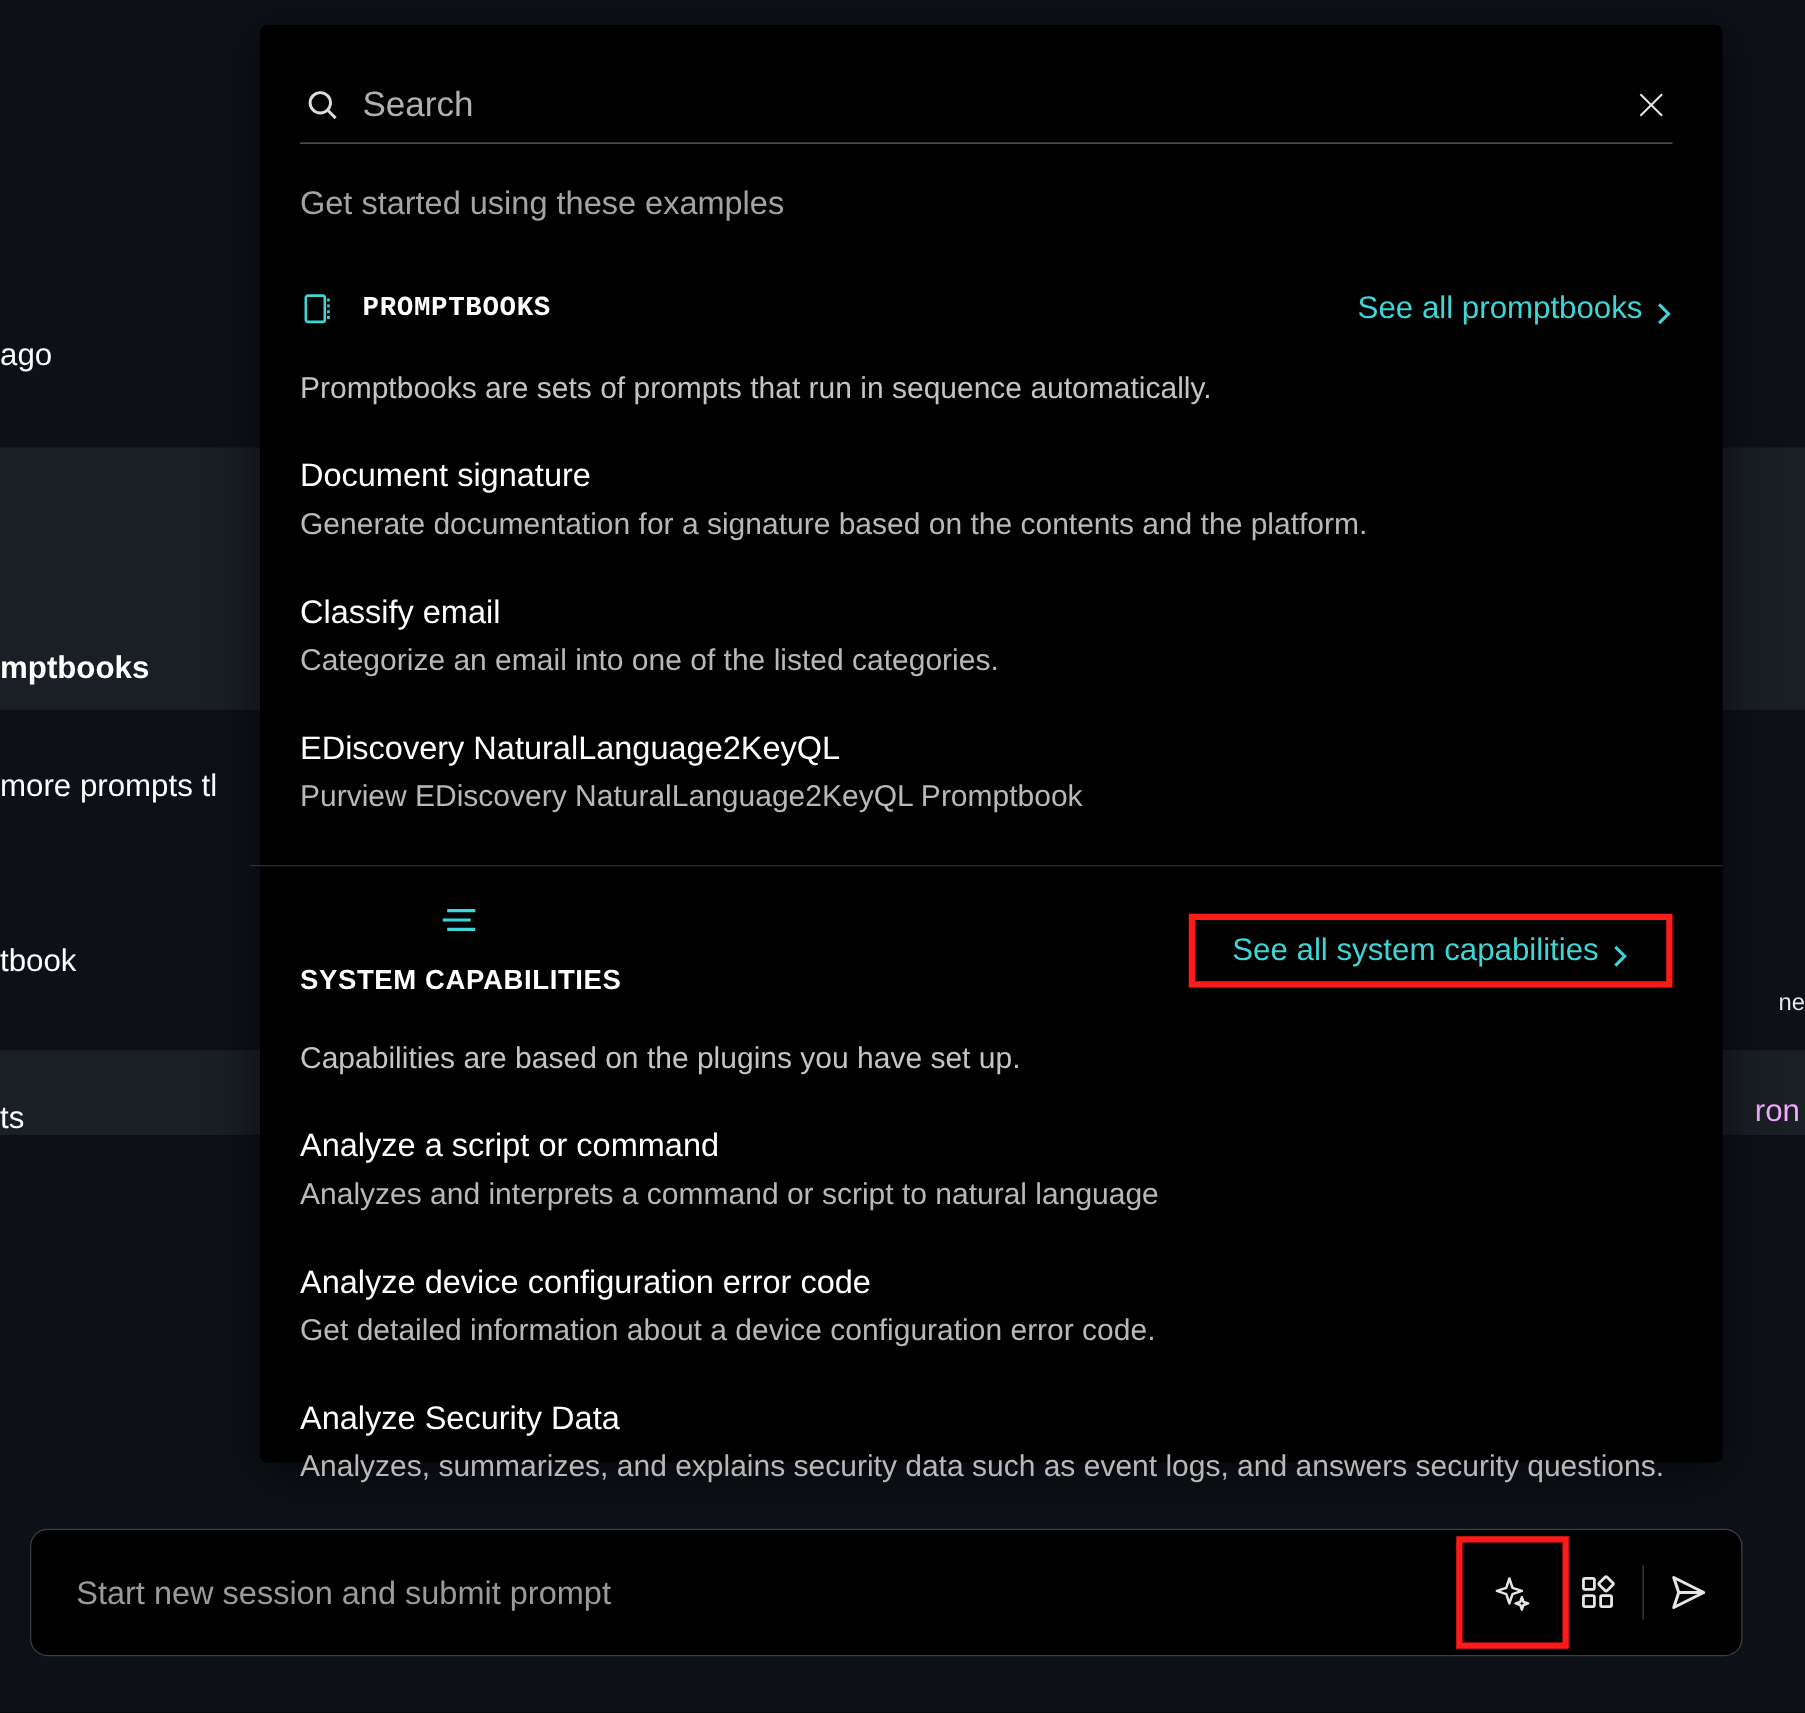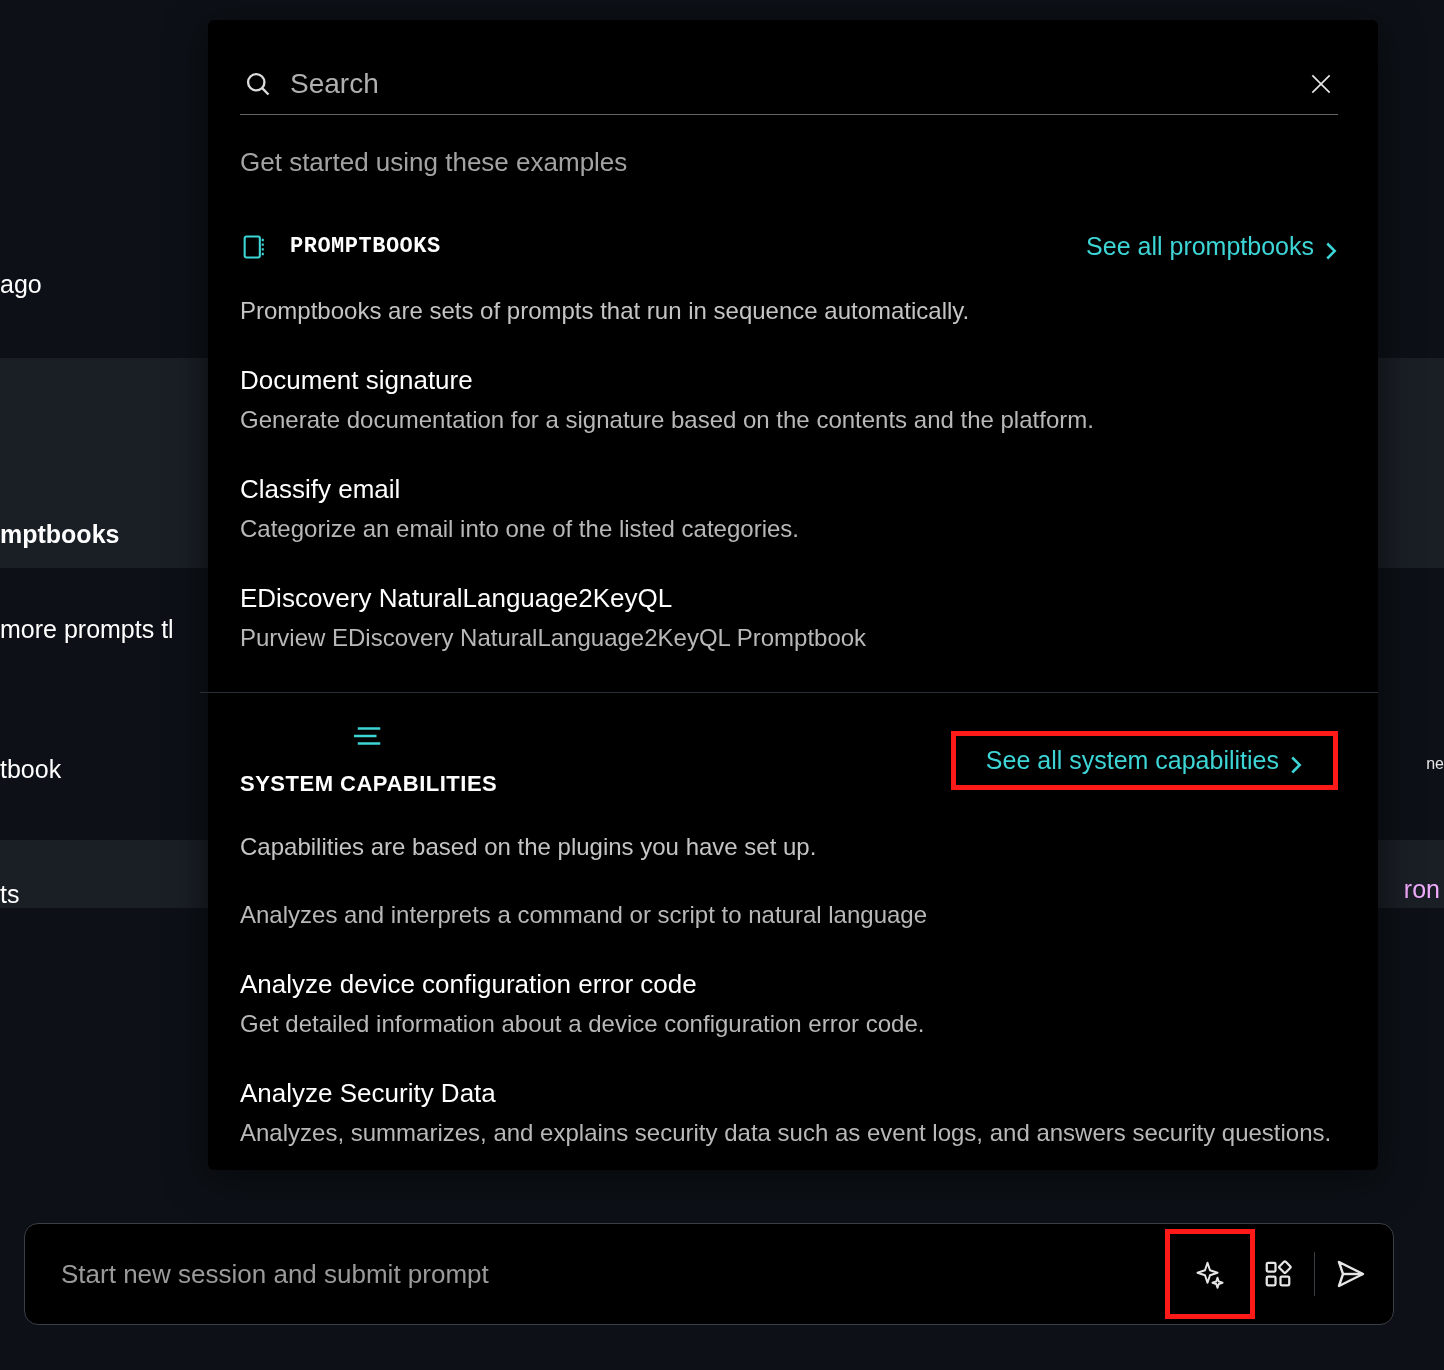--- a/index.html
+++ b/index.html
@@ -26,23 +26,23 @@
       position: absolute;
       left: 0;
       right: 0;
       background: #1a1f26;
     }
     .bg-band.b1 { top: 358px; height: 210px; }
     .bg-band.b2 { top: 840px; height: 68px; }
     .bg-right-text {
       position: absolute;
       right: 0;
-      top: 755px;
-      color: #e6e6e6;
-      font-size: 16px;
+      top: 792px;
+      color: #e6e6e6;
+      font-size: 19px;
     }
     .bg-right-text2 {
       position: absolute;
       right: 4px;
       top: 875px;
       color: #f0abfc;
       font-size: 25px;
     }
 
     .popup {
@@ -285,20 +285,21 @@
       <span>
         <svg width="14" height="20" viewBox="0 0 10 16" fill="none" stroke="#3dd5d6" stroke-width="2">
             <polyline points="2,2 8,8 2,14"></polyline>
           </svg>
       </span>
     </div>
   </div>
   <div class="section-desc">Capabilities are based on the plugins you have set up.</div>
 
   <div class="item">
+    <div class="item-title">Analyze a script or command</div>
     <div class="item-desc">Analyzes and interprets a command or script to natural language</div>
   </div>
   <div class="item">
     <div class="item-title">Analyze device configuration error code</div>
     <div class="item-desc">Get detailed information about a device configuration error code.</div>
   </div>
   <div class="item">
     <div class="item-title">Analyze Security Data</div>
     <div class="item-desc">Analyzes, summarizes, and explains security data such as event logs, and answers security questions.</div>
   </div>

